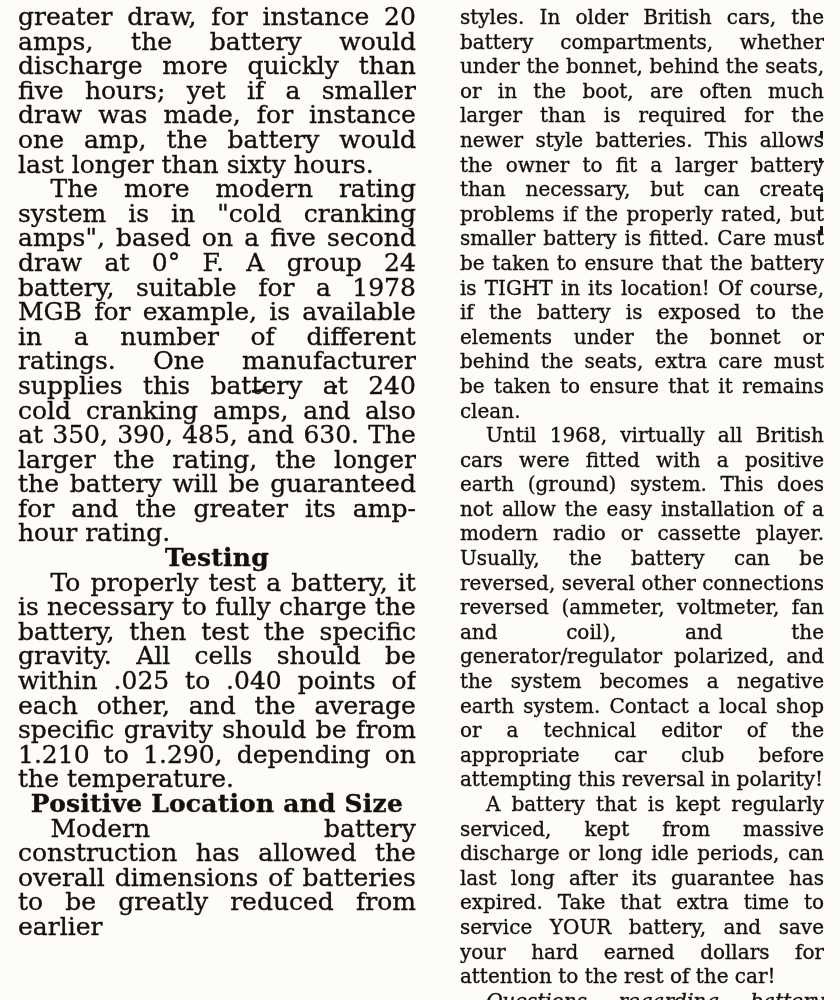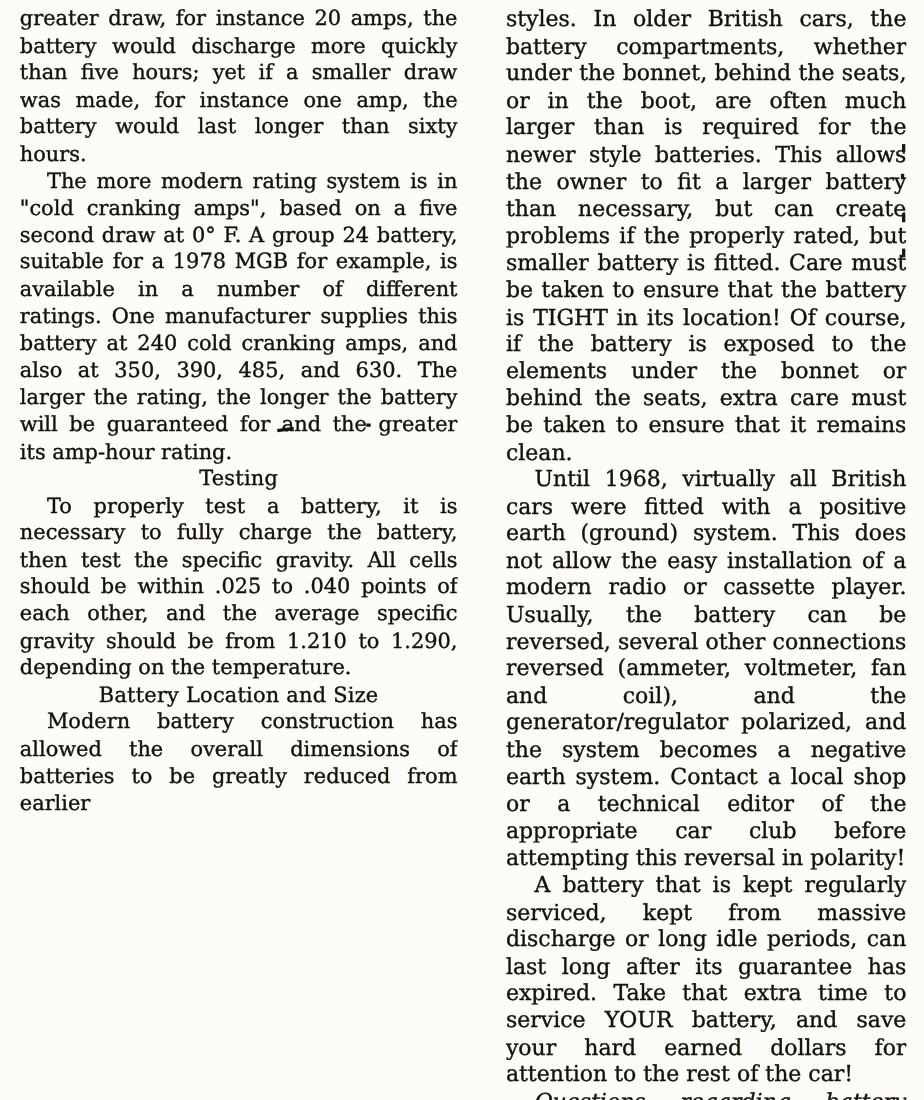--- a/index.html
+++ b/index.html
@@ -24,39 +24,39 @@
     color: #131108;
     -webkit-text-stroke: 0.35px #131108;
   }
   .col {
     text-align: justify;
     overflow: hidden;
     height: 995px;
   }
   .col-left {
     width: 400px;
-    font-size: 19px;
+    font-size: 25px;
     line-height: 24.6px;
   }
   .col-right {
     width: 366px;
     font-size: 20px;
     line-height: 24.6px;
   }
   p {
     margin: 0;
   }
   p.ind {
     text-indent: 1.3em;
   }
   h3.section-heading {
     margin: 0;
     font-size: inherit;
     line-height: inherit;
-    font-weight: normal;
+    font-weight: bold;
     text-align: center;
     letter-spacing: 0.2px;
   }
   p.closing-note {
     font-style: italic;
   }
   .artifact {
     position: absolute;
     background: #191715;
   }
@@ -70,21 +70,21 @@
 </head>
 <body>
 
 <div class="page">
 
   <div class="col col-left">
     <p>greater draw, for instance 20 amps, the battery would discharge more quickly than five hours; yet if a smaller draw was made, for instance one amp, the battery would last longer than sixty hours.</p>
     <p class="ind">The more modern rating system is in "cold cranking amps", based on a five second draw at 0° F. A group 24 battery, suitable for a 1978 MGB for example, is available in a number of different ratings. One manufacturer supplies this battery at 240 cold cranking amps, and also at 350, 390, 485, and 630. The larger the rating, the longer the battery will be guaranteed for and the greater its amp-hour rating.</p>
     <h3 class="section-heading">Testing</h3>
     <p class="ind">To properly test a battery, it is necessary to fully charge the battery, then test the specific gravity. All cells should be within .025 to .040 points of each other, and the average specific gravity should be from 1.210 to 1.290, depending on the temperature.</p>
-    <h3 class="section-heading">Battery Location and Size</h3>
+    <h3 class="section-heading">Positive Location and Size</h3>
     <p class="ind">Modern battery construction has allowed the overall dimensions of batteries to be greatly reduced from earlier</p>
   </div>
 
   <div class="col col-right">
     <p>styles. In older British cars, the battery compartments, whether under the bonnet, behind the seats, or in the boot, are often much larger than is required for the newer style batteries. This allows the owner to fit a larger battery than necessary, but can create problems if the properly rated, but smaller battery is fitted. Care must be taken to ensure that the battery is TIGHT in its location! Of course, if the battery is exposed to the elements under the bonnet or behind the seats, extra care must be taken to ensure that it remains clean.</p>
     <p class="ind">Until 1968, virtually all British cars were fitted with a positive earth (ground) system. This does not allow the easy installation of a modern radio or cassette player. Usually, the battery can be reversed, several other connections reversed (ammeter, voltmeter, fan and coil), and the generator/regulator polarized, and the system becomes a negative earth system. Contact a local shop or a technical editor of the appropriate car club before attempting this reversal in polarity!</p>
     <p class="ind">A battery that is kept regularly serviced, kept from massive discharge or long idle periods, can last long after its guarantee has expired. Take that extra time to service YOUR battery, and save your hard earned dollars for attention to the rest of the car!</p>
     <p class="ind closing-note">Questions regarding battery care can be answered by the various manufacturers or by contacting: John H. Twist, University Motors, 614 Eastern Avenue SE, Grand Rapids, MI 49503. Phone (616) 245-2141.</p>
   </div>
 

